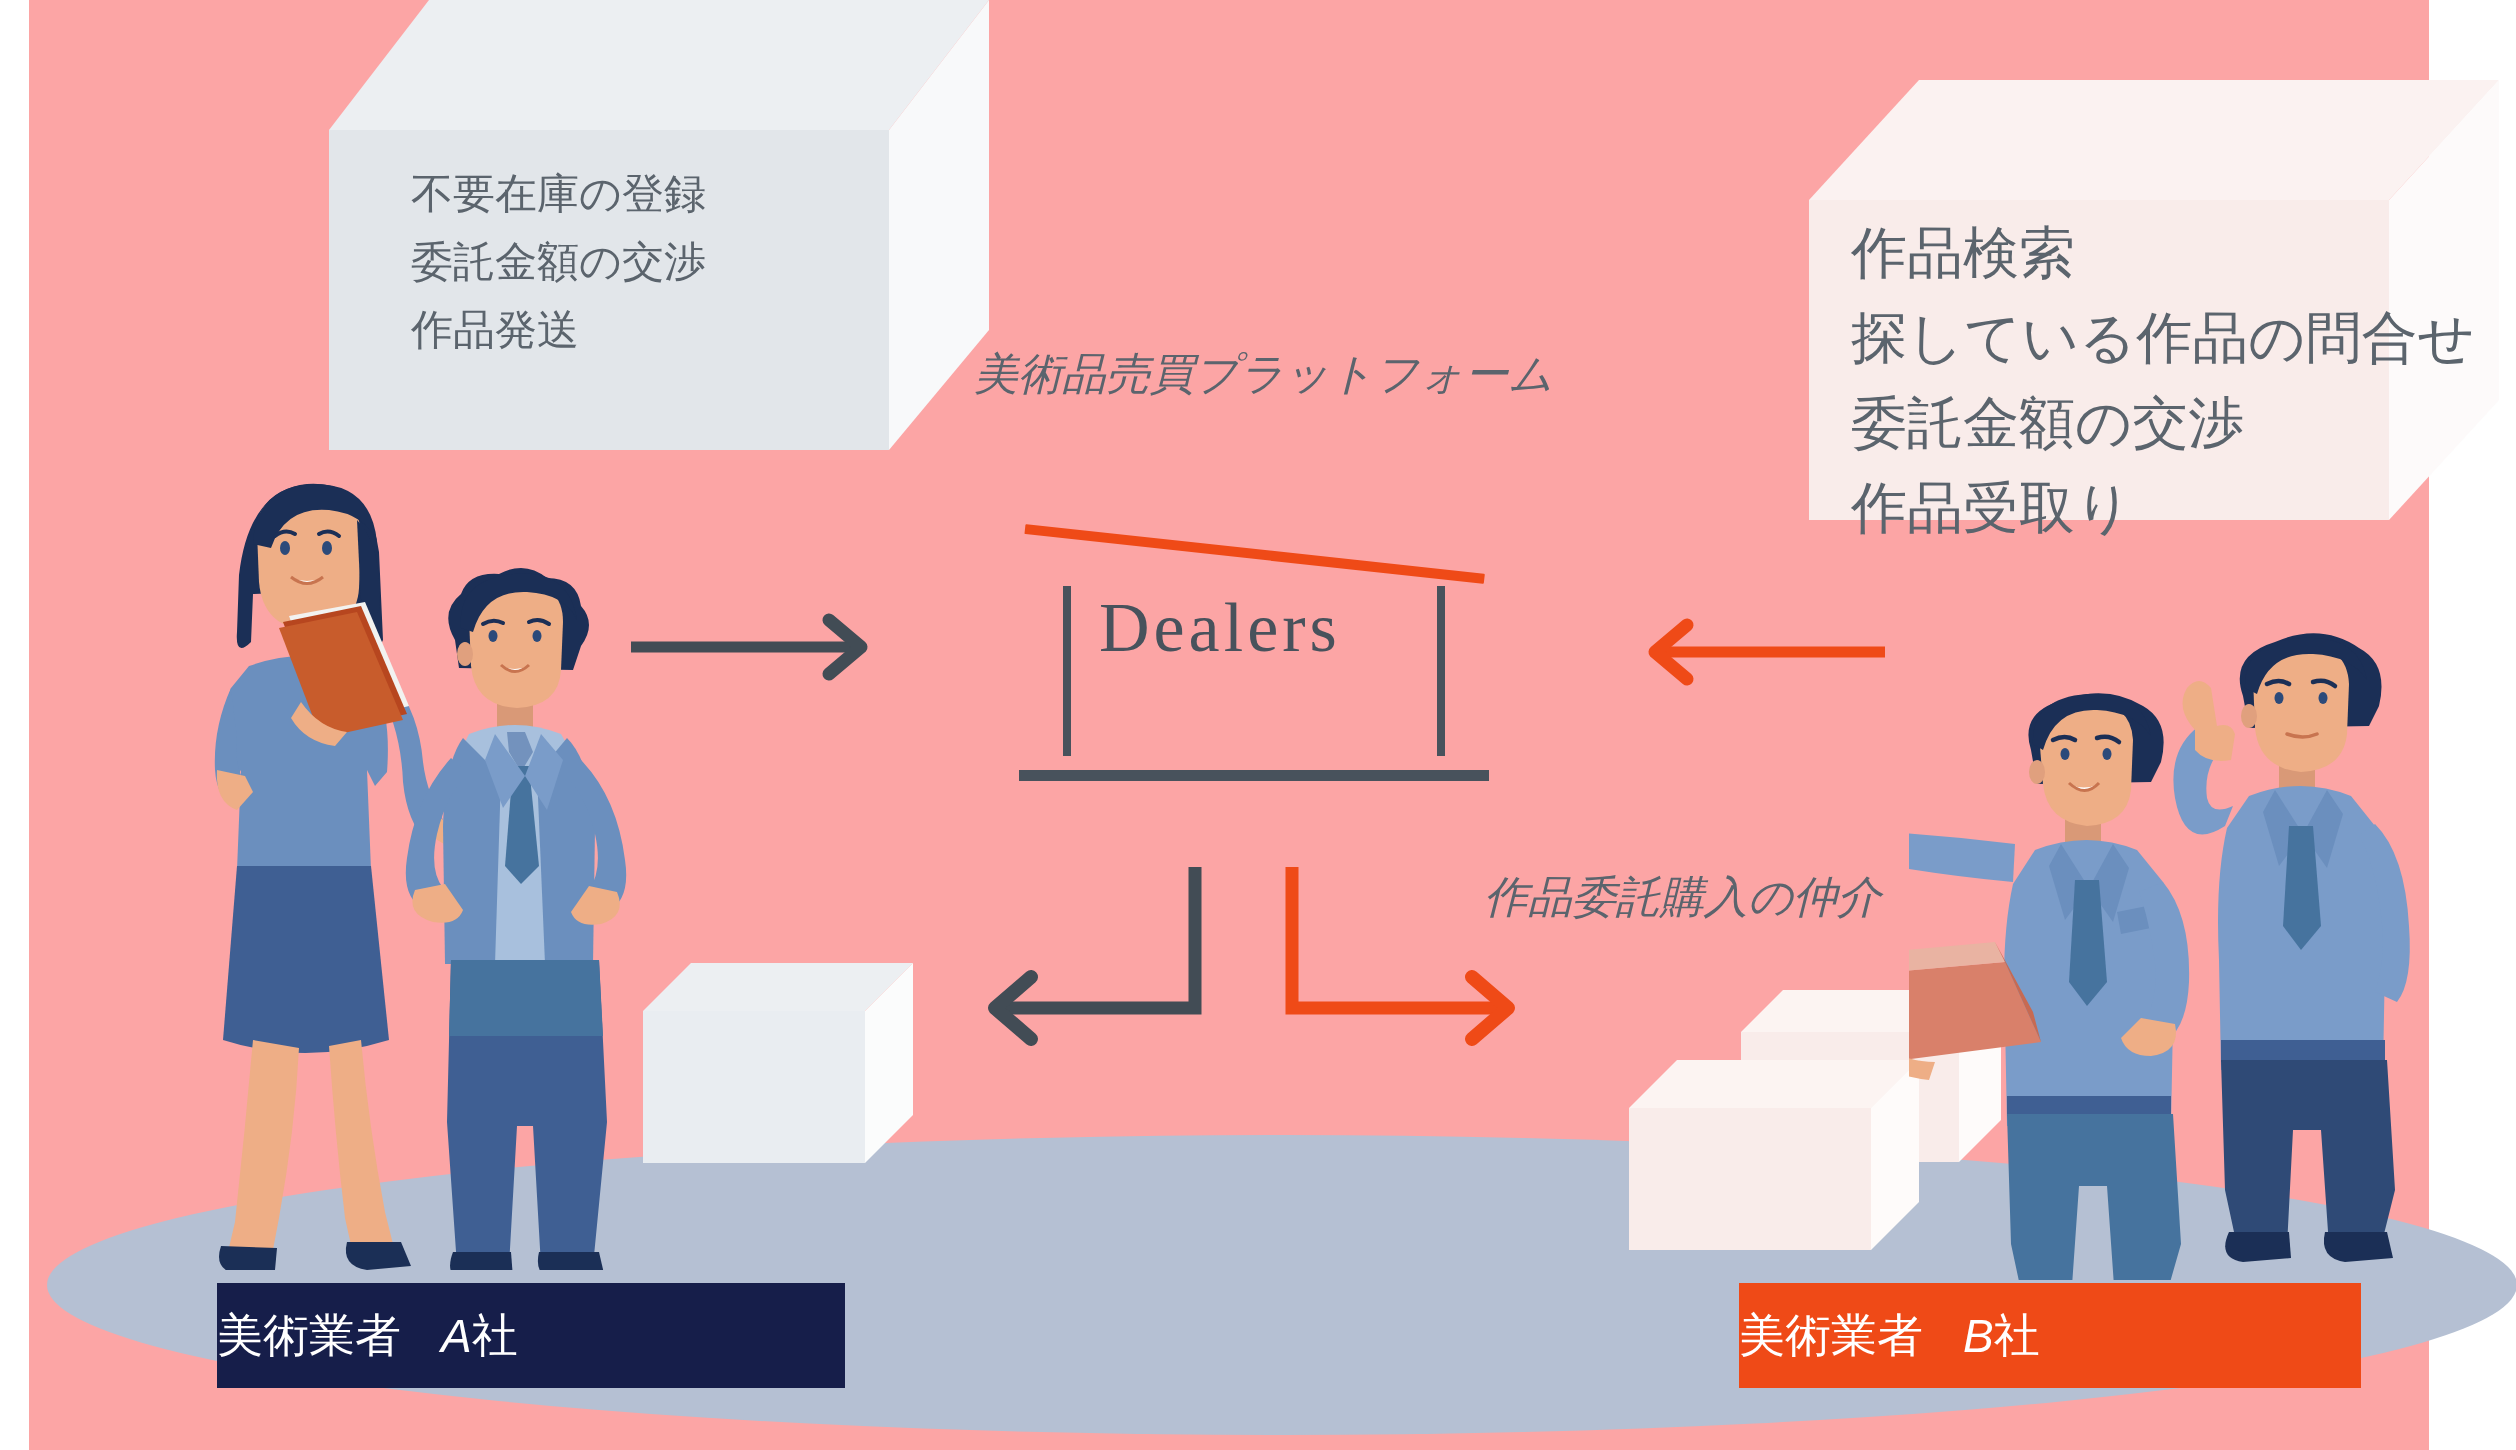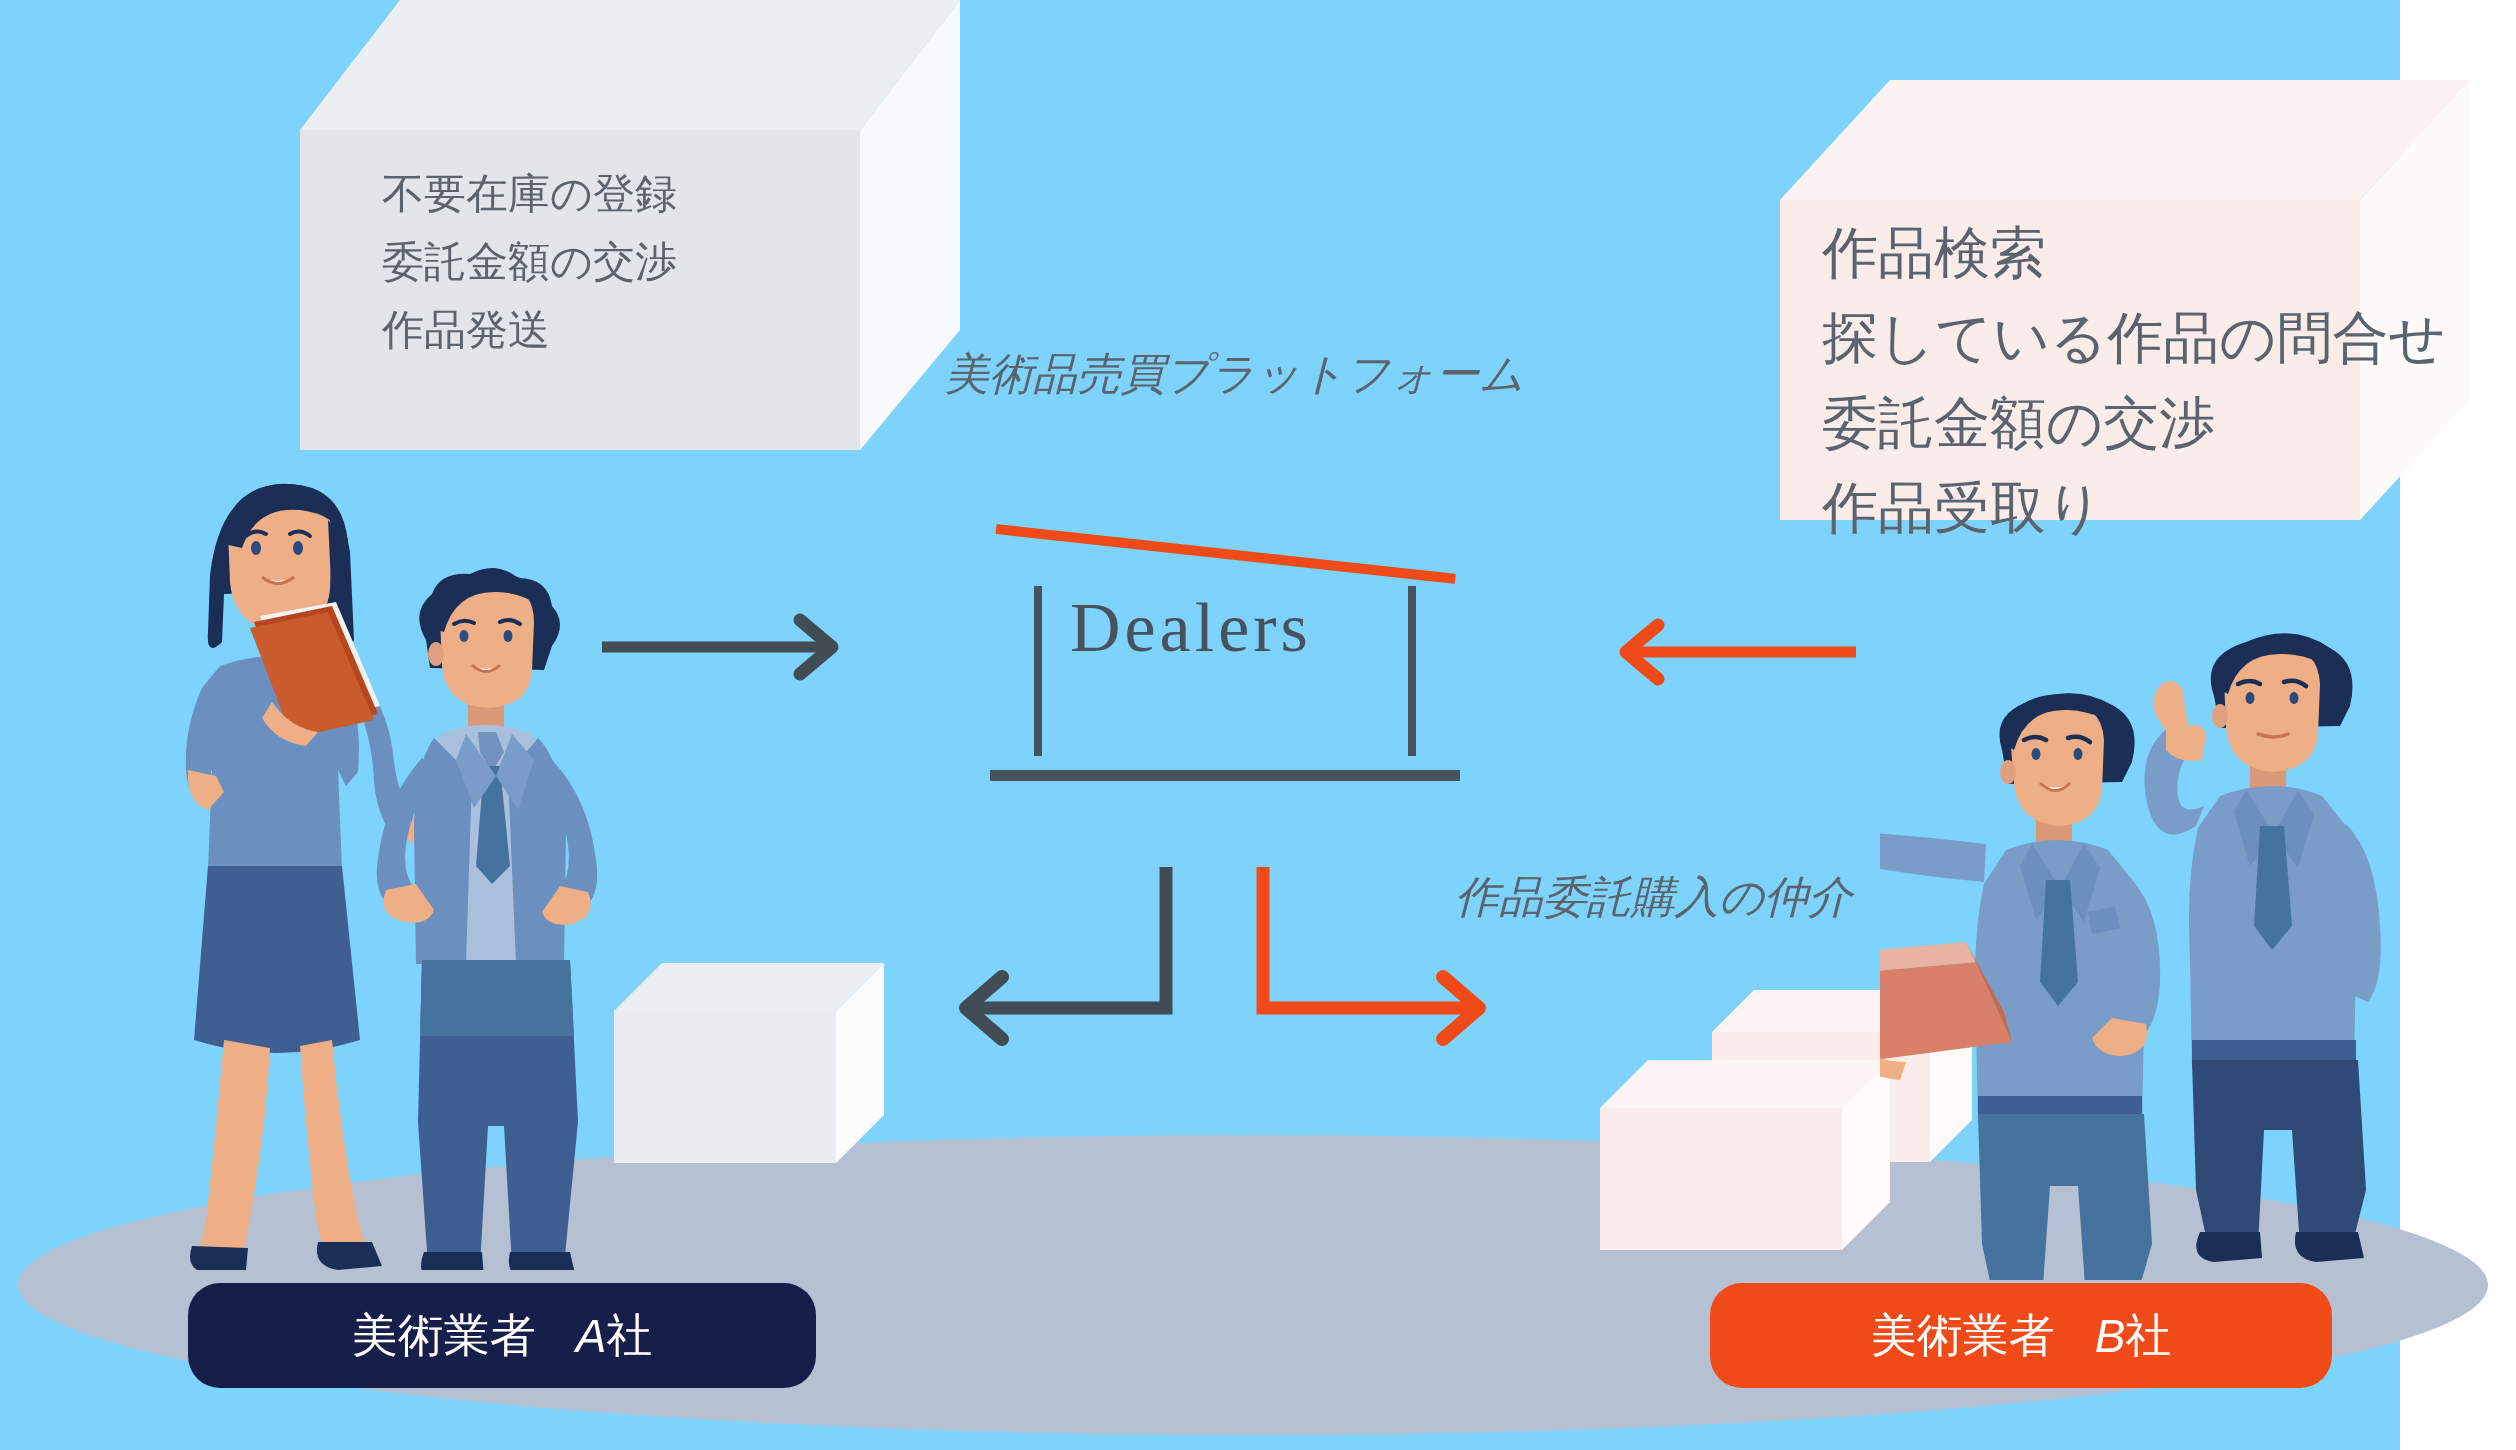--- a/index.html
+++ b/index.html
@@ -1,19 +1,19 @@
 <!DOCTYPE html>
 <html><head>
 <meta charset="utf-8">
 <title>Dealers Stock</title>
 <style>
   html,body{margin:0;padding:0;background:#fff;}
   body{width:2516px;height:1450px;overflow:hidden;
        font-family:"Liberation Sans","DejaVu Sans",sans-serif;}
-  #stage{position:relative;width:2400px;height:1450px;background:#7dd3fc;}
+  #stage{position:relative;width:2400px;height:1450px;background:#fca5a5;margin-left:29px;}
 
   
   .ground{position:absolute;left:18px;top:1135px;width:2470px;height:300px;
           border-radius:50%;background:#b5c0d3;}
 
   
   .cube{position:absolute;}
 
   
   .boxtext{position:absolute;color:#5b646d;line-height:1.62;white-space:pre-line;}
@@ -22,22 +22,22 @@
 
   
   .logo{position:absolute;}
   .logo .bar-l,.logo .bar-r{position:absolute;width:8px;background:#48525c;}
   .logo .underline{position:absolute;height:11px;background:#48525c;}
   .logo .slash{position:absolute;height:10px;background:#ef4a17;transform-origin:left center;border-radius:1px;}
   .logo .word{position:absolute;color:#48525c;font-family:"DejaVu Sans",sans-serif;
               font-weight:300;letter-spacing:4px;white-space:nowrap;}
 
   
-  .cbar{position:absolute;display:flex;align-items:center;justify-content:center;
-        color:#ffffff;white-space:nowrap;border-radius:32px;}
+  .cbar{position:absolute;display:flex;align-items:center;
+        color:#ffffff;white-space:nowrap;}
   .cbar .ital{font-style:italic;}
 
   
   .arrowsvg{position:absolute;overflow:visible;}
 
   
   .people{position:absolute;}
 </style>
 </head>
 <body>

